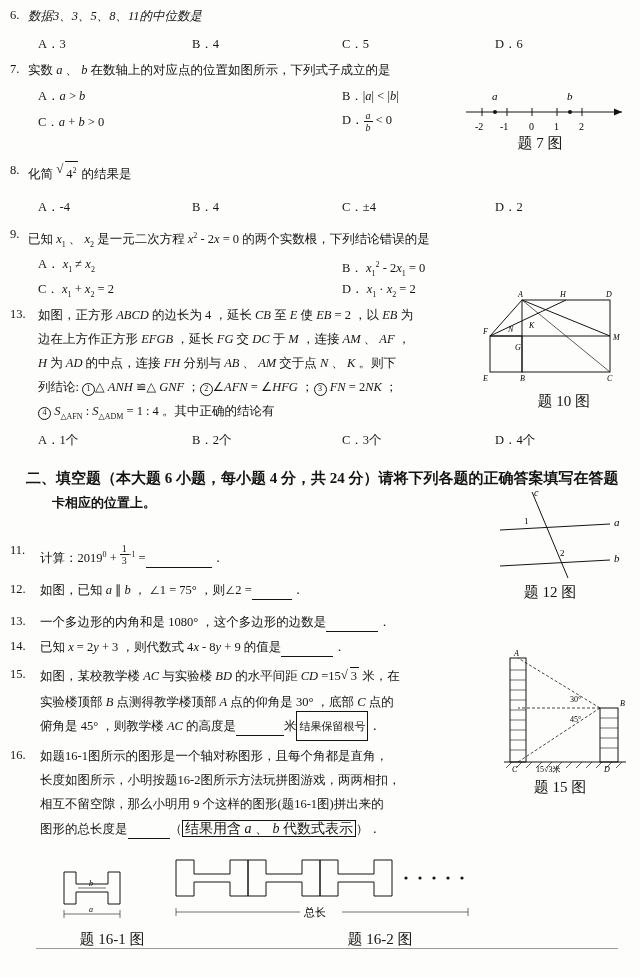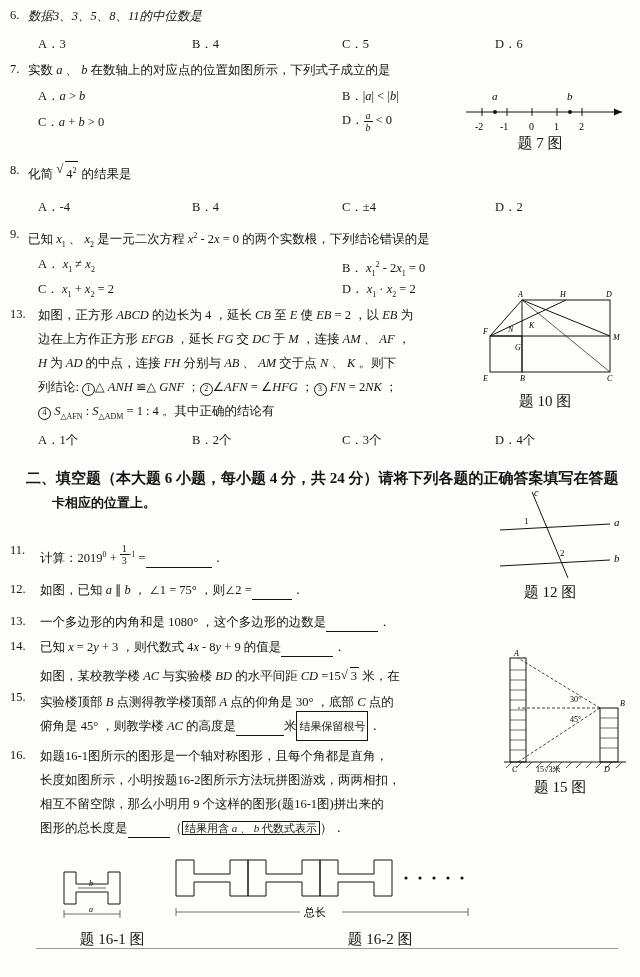--- a/index.html
+++ b/index.html
@@ -124,21 +124,21 @@
       <text x="1" y="46" font-size="8" font-style="italic" font-family="Liberation Serif, serif">F</text>
       <text x="26" y="44" font-size="8" font-style="italic" font-family="Liberation Serif, serif">N</text>
       <text x="47" y="40" font-size="8" font-style="italic" font-family="Liberation Serif, serif">K</text>
       <text x="131" y="52" font-size="8" font-style="italic" font-family="Liberation Serif, serif">M</text>
       <text x="33" y="62" font-size="8" font-style="italic" font-family="Liberation Serif, serif">G</text>
       <text x="1" y="93" font-size="8" font-style="italic" font-family="Liberation Serif, serif">E</text>
       <text x="38" y="93" font-size="8" font-style="italic" font-family="Liberation Serif, serif">B</text>
       <text x="125" y="93" font-size="8" font-style="italic" font-family="Liberation Serif, serif">C</text>
     </svg>
   </div>
-  <div class="figcap" style="left:500px;top:392px;width:90px;">题 10 图</div>
+  <div class="figcap" style="left:500px;top:392px;width:90px;text-align:right;">题 10 图</div>
 
   <div class="q bold" style="left:26px;top:470px;font-size:15px;">二、填空题（本大题 6 小题，每小题 4 分，共 24 分）请将下列各题的正确答案填写在答题</div>
   <div class="q bold" style="left:52px;top:494px;font-size:13px;">卡相应的位置上。</div>
 
   <div class="num" style="left:10px;top:543px;">11.</div>
   <div class="q" style="left:40px;top:543px;">
     计算：2019<sup>0</sup> + <span class="frac" style="vertical-align:-2px;"><span class="t">1</span><span class="b">3</span></span><sup>-1</sup> =<span class="ul" style="width:66px;">&nbsp;</span>．
   </div>
 
   <div class="num" style="left:10px;top:582px;">12.</div>
@@ -157,21 +157,21 @@
     </svg>
   </div>
   <div class="figcap" style="left:505px;top:583px;width:90px;">题 12 图</div>
 
   <div class="num" style="left:10px;top:614px;">13.</div>
   <div class="q" style="left:40px;top:614px;">一个多边形的内角和是 1080° ，这个多边形的边数是<span class="ul" style="width:52px;">&nbsp;</span>．</div>
 
   <div class="num" style="left:10px;top:639px;">14.</div>
   <div class="q" style="left:40px;top:639px;">已知 <span class="it">x</span> = 2<span class="it">y</span> + 3 ，则代数式 4<span class="it">x</span> - 8<span class="it">y</span> + 9 的值是<span class="ul" style="width:52px;">&nbsp;</span>．</div>
 
-  <div class="num" style="left:10px;top:667px;margin-top:23px;">15.</div>
+  <div class="num" style="left:10px;top:667px;">15.</div>
   <div class="q" style="left:40px;top:667px;">如图，某校教学楼 <span class="it">AC</span> 与实验楼 <span class="it">BD</span> 的水平间距 <span class="it">CD</span> =15<span class="sqrt"><span class="bar">3</span></span> 米，在</div>
   <div class="q" style="left:40px;top:694px;">实验楼顶部 <span class="it">B</span> 点测得教学楼顶部 <span class="it">A</span> 点的仰角是 30° ，底部 <span class="it">C</span> 点的</div>
   <div class="q" style="left:40px;top:718px;">俯角是 45° ，则教学楼 <span class="it">AC</span> 的高度是<span class="ul" style="width:48px;">&nbsp;</span>米<span style="border:1px solid #141414;padding:8px 2px;font-size:11px;">结果保留根号</span>．</div>
 
   <div class="fig" style="left:500px;top:650px;">
     <svg width="130" height="130" viewBox="0 0 130 130">
 
       <line x1="4" y1="112" x2="126" y2="112" stroke="#141414" stroke-width="1"></line>
       <g stroke="#141414" stroke-width="0.7">
         <line x1="6" y1="118" x2="12" y2="112"></line>
@@ -220,21 +220,21 @@
       <text x="70" y="72" font-size="8" font-family="Liberation Serif, serif">45°</text>
       <text x="36" y="122" font-size="8" font-family="Liberation Serif, serif">15√3米</text>
     </svg>
   </div>
   <div class="figcap" style="left:515px;top:778px;width:90px;">题 15 图</div>
 
   <div class="num" style="left:10px;top:748px;">16.</div>
   <div class="q" style="left:40px;top:748px;">如题16-1图所示的图形是一个轴对称图形，且每个角都是直角，</div>
   <div class="q" style="left:40px;top:772px;">长度如图所示，小明按题16-2图所示方法玩拼图游戏，两两相扣，</div>
   <div class="q" style="left:40px;top:796px;">相互不留空隙，那么小明用 9 个这样的图形(题16-1图)拼出来的</div>
-  <div class="q" style="left:40px;top:820px;">图形的总长度是<span class="ul" style="width:42px;">&nbsp;</span>（<span style="border:1px solid #141414;padding:0 2px;font-size:11px;">结果用含 <span class="it">a</span> 、 <span class="it">b</span> 代数式表示</span>）．</div>
+  <div class="q" style="left:40px;top:820px;">图形的总长度是<span class="ul" style="width:42px;">&nbsp;</span>（<span style="border:1px solid #141414;padding:0 2px;font-size:14px;">结果用含 <span class="it">a</span> 、 <span class="it">b</span> 代数式表示</span>）．</div>
 
   <div class="fig" style="left:58px;top:858px;">
     <svg width="110" height="64" viewBox="0 0 110 64">
       <path d="M6 14 L6 46 L18 46 L18 34 L50 34 L50 46 L62 46 L62 14 L50 14 L50 26 L18 26 L18 14 Z" fill="none" stroke="#141414" stroke-width="1"></path>
 
       <line x1="20" y1="30" x2="48" y2="30" stroke="#141414" stroke-width="0.6"></line>
       <text x="31" y="28" font-size="8" font-style="italic" font-family="Liberation Serif, serif">b</text>
 
       <line x1="6" y1="56" x2="62" y2="56" stroke="#141414" stroke-width="0.6"></line>
       <line x1="6" y1="52" x2="6" y2="60" stroke="#141414" stroke-width="0.6"></line>

